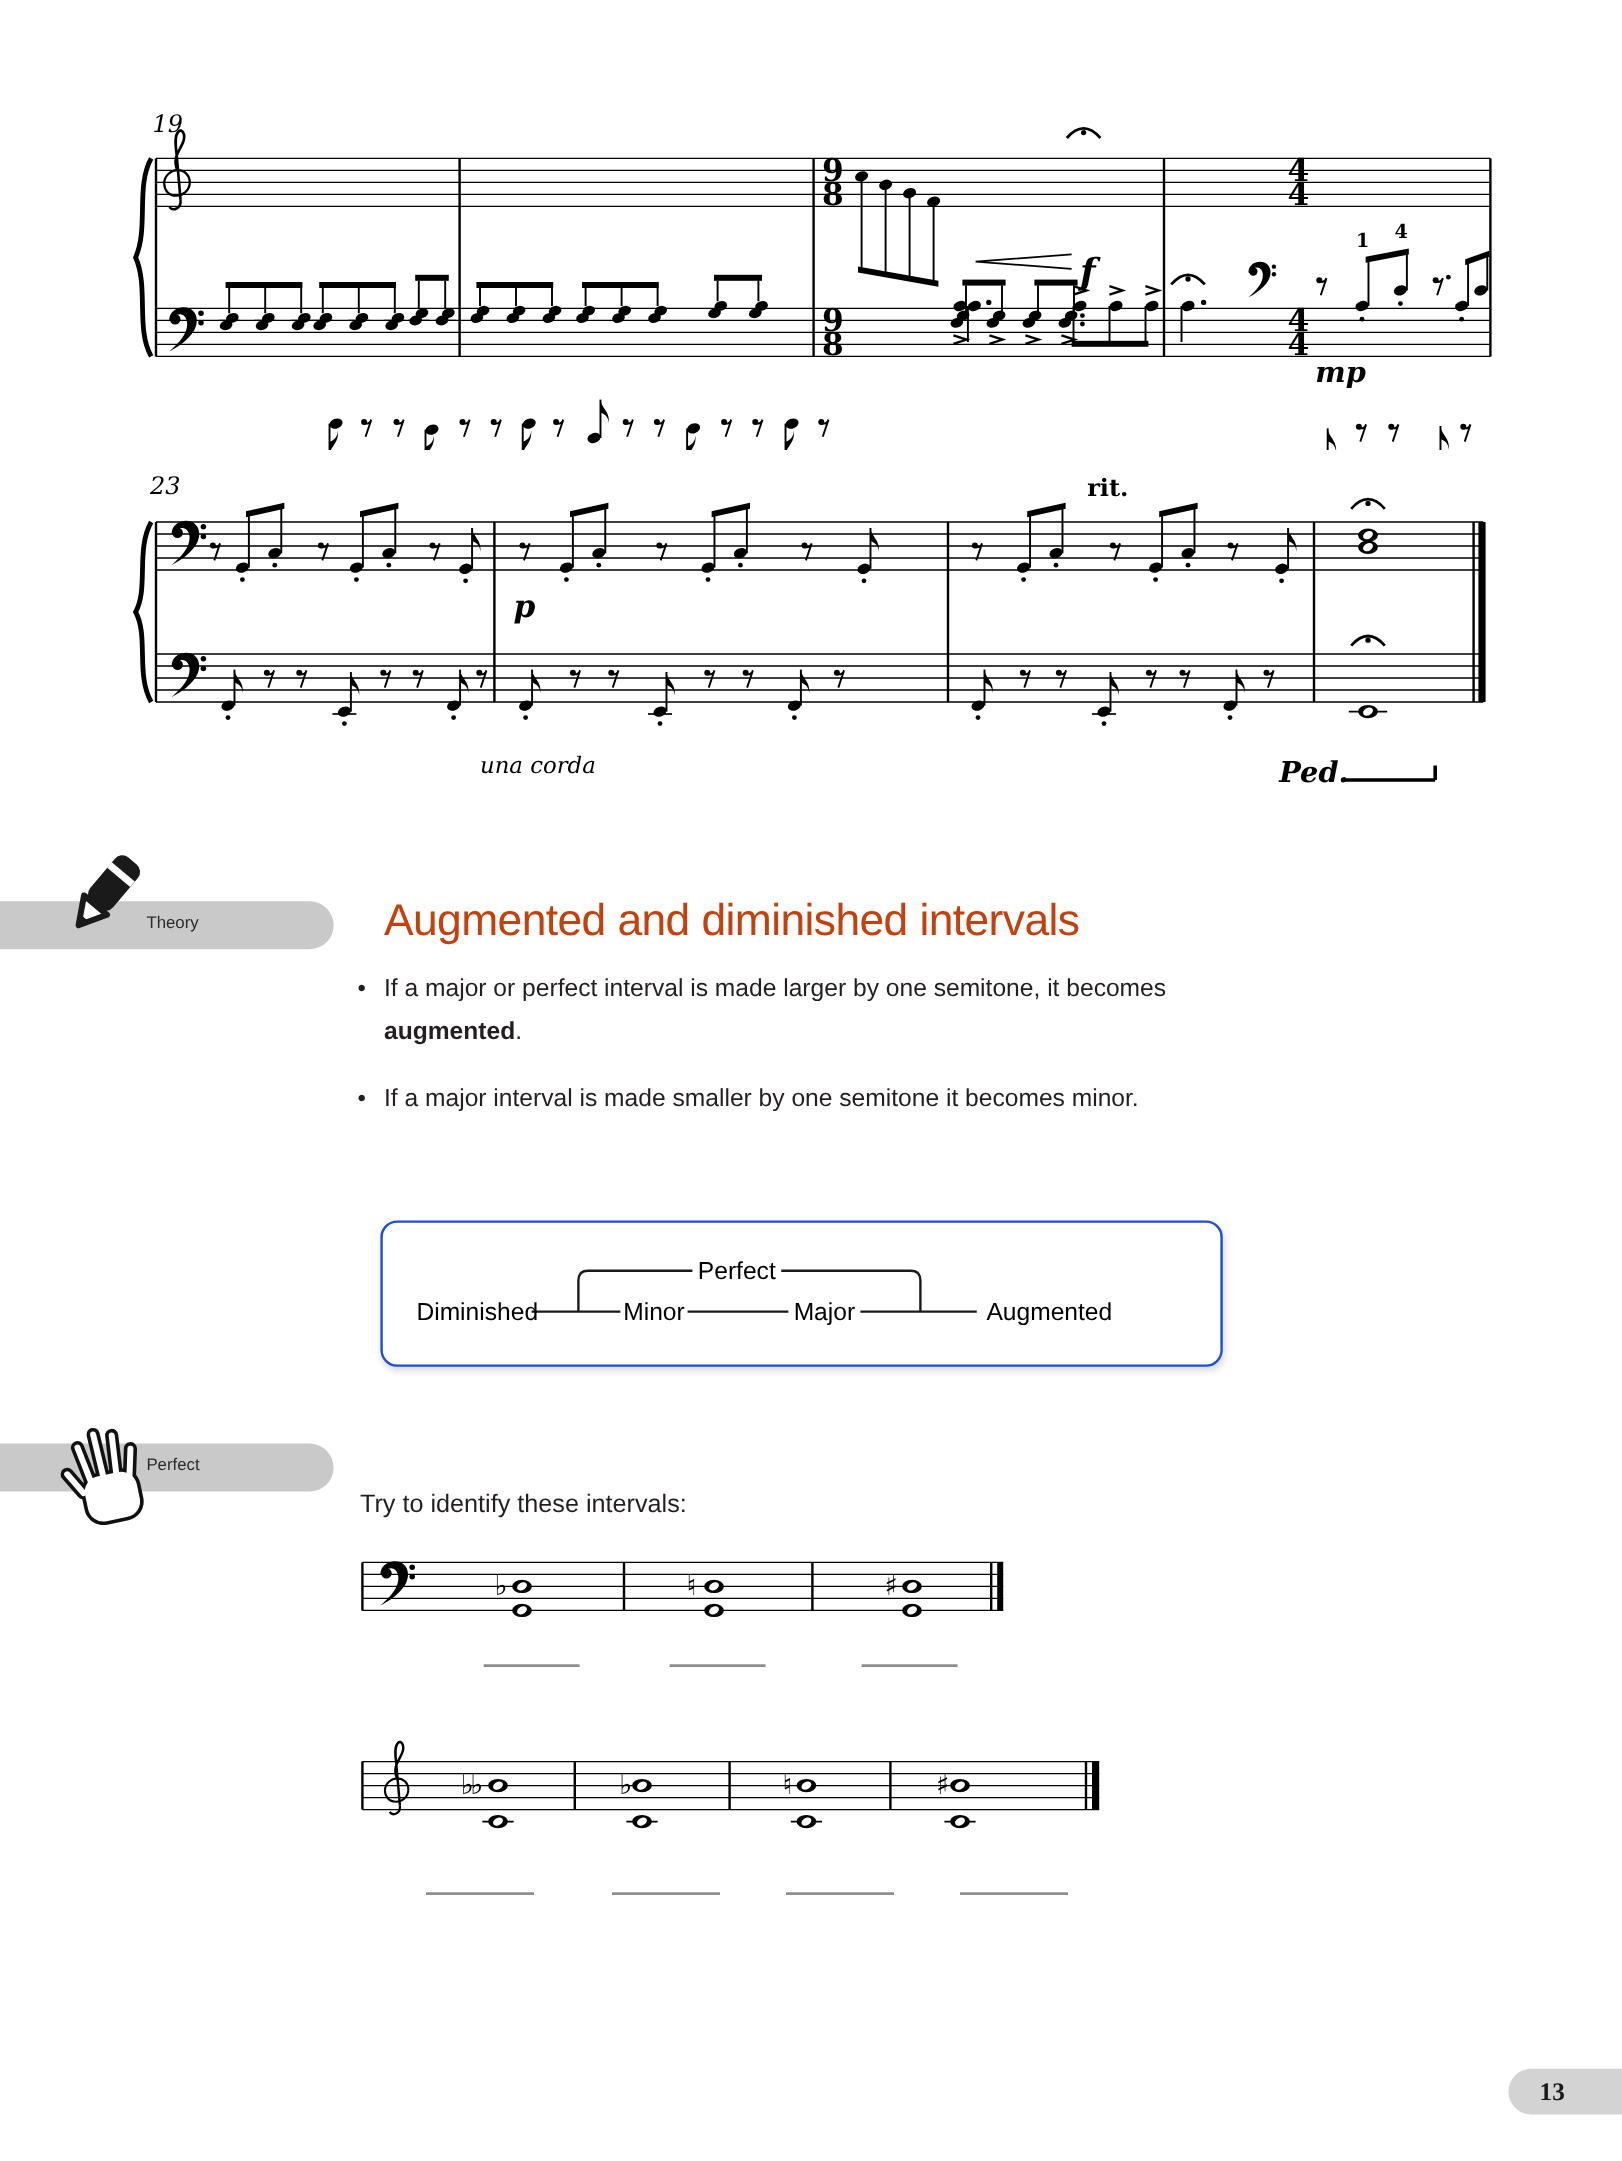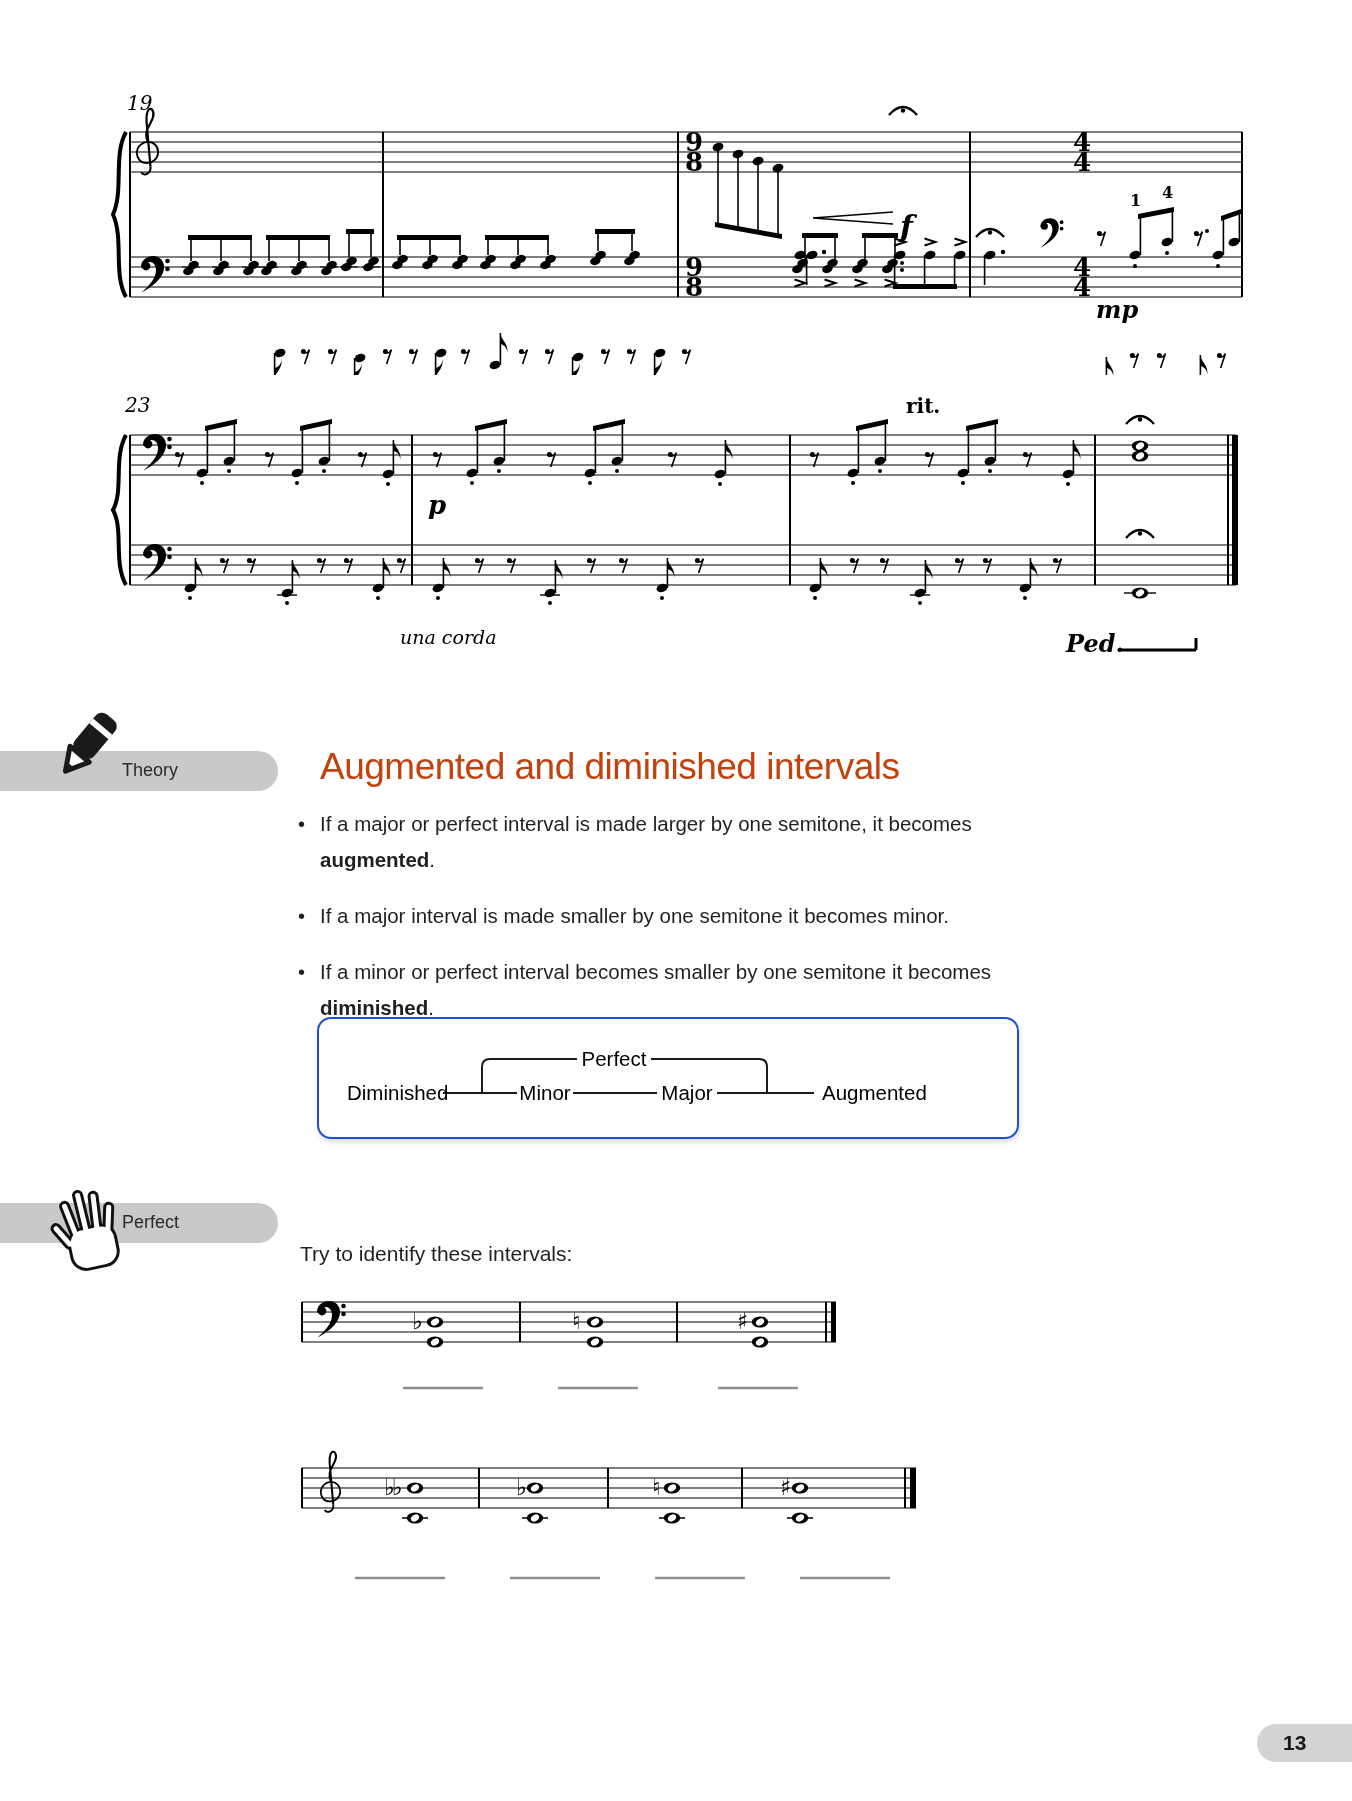--- a/index.html
+++ b/index.html
@@ -4,36 +4,36 @@
 <style>
   html,body{margin:0;padding:0;}
   body{width:1352px;height:1801px;position:relative;background:#ffffff;overflow:hidden;
        font-family:"Liberation Sans",sans-serif;color:#231f20;}
   .abs{position:absolute;}
   svg text{fill:#000;}
   .mus{position:absolute;}
   
   .tabbar{position:absolute;left:0;width:278px;height:40px;background:#cac9c9;
           border-radius:0 20px 20px 0;}
-  .tabbar .tablabel{position:absolute;left:122px;top:9px;font-size:18px;color:#2a2a2a;}
+  .tabbar .tablabel{position:absolute;left:122px;top:9px;font-size:14px;color:#2a2a2a;}
   
   .page-title{position:absolute;left:320px;top:746px;font-size:37px;font-weight:400;
               letter-spacing:-0.5px;color:#c2410c;}
   .bullets{position:absolute;left:296px;top:806px;width:770px;margin:0;padding:0;list-style:none;}
   .bullets li{position:relative;padding-left:24px;margin-bottom:20px;font-size:20.5px;line-height:36px;}
   .bullets li:before{content:"•";position:absolute;left:2px;top:0;font-size:20px;}
   .bullets b{font-weight:bold;}
   
   .diagram-box{position:absolute;left:317px;top:1017px;width:698px;height:118px;
                border:2px solid #1d4ed8;border-radius:14px;box-shadow:1px 3px 5px rgba(0,0,0,0.14);
                background:#fff;}
   .prompt{position:absolute;left:300px;top:1214px;font-size:21px;margin-top:28px;}
   
   .pagetab{position:absolute;right:0;top:1724px;width:95px;height:38px;background:#d4d3d3;
-           border-radius:19px 0 0 19px;}
+           border-radius:19px 0 0 19px;font-family:Liberation Serif, serif;}
   .pagetab span{position:absolute;left:26px;top:7px;font-weight:bold;font-size:21px;color:#191919;}
 </style>
 </head>
 <body>
 
 <svg width="0" height="0" style="position:absolute" aria-hidden="true">
 <defs>
   <g id="nh">
         <ellipse rx="5.6" ry="4.1" transform="rotate(-20)"></ellipse>
       </g>
@@ -437,24 +437,20 @@
 
 <ul class="bullets">
   <li>
     <span>If a major or perfect interval is made larger by one semitone, it becomes</span>
     <b>augmented</b><span>.</span>
   </li>
   <li>
     <span>If a major interval is made smaller by one semitone it becomes minor.</span>
     <b></b><span></span>
   </li>
-  <li>
-    <span>If a minor or perfect interval becomes smaller by one semitone it becomes</span>
-    <b>diminished</b><span>.</span>
-  </li>
 </ul>
 
 <div class="diagram-box">
   <svg width="698" height="114" viewBox="0 0 698 114">
     <g stroke="#1a1a1a" stroke-width="2" fill="none">
       <path d="M124,74 H198 M254,74 H338 M398,74 H495"></path>
       <path d="M163,74 V48 Q163,40 171,40 H258 M332,40 H440 Q448,40 448,48 V74"></path>
     </g>
     <g font-size="20.5" fill="#1f1f1f" font-family="Liberation Sans, sans-serif">
       <text x="295" y="47" text-anchor="middle">Perfect</text>

